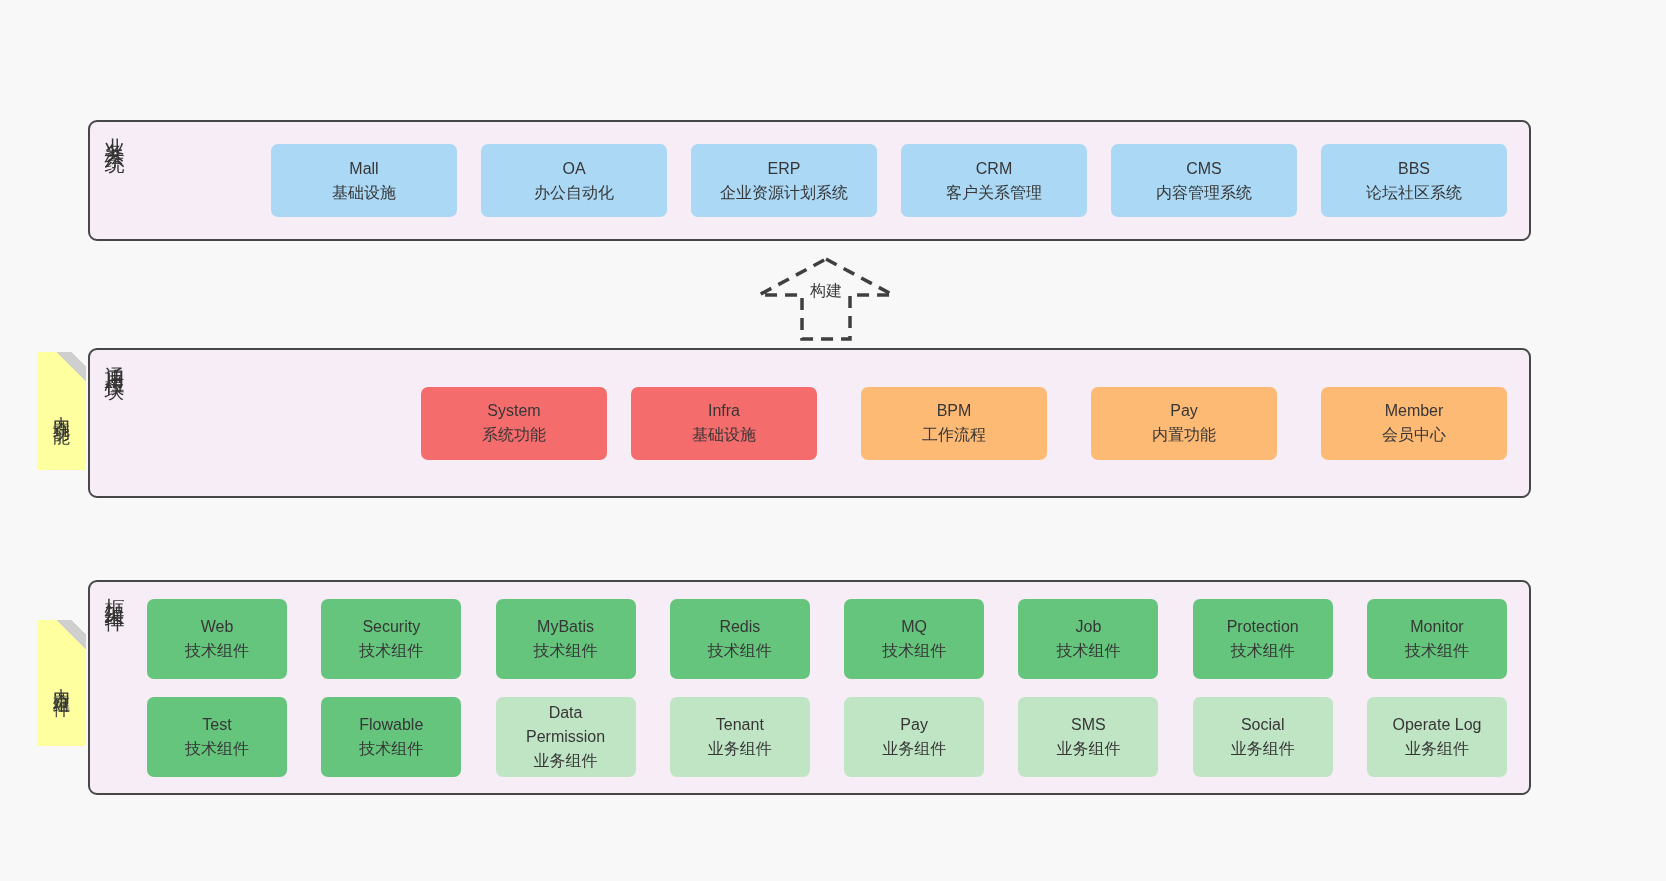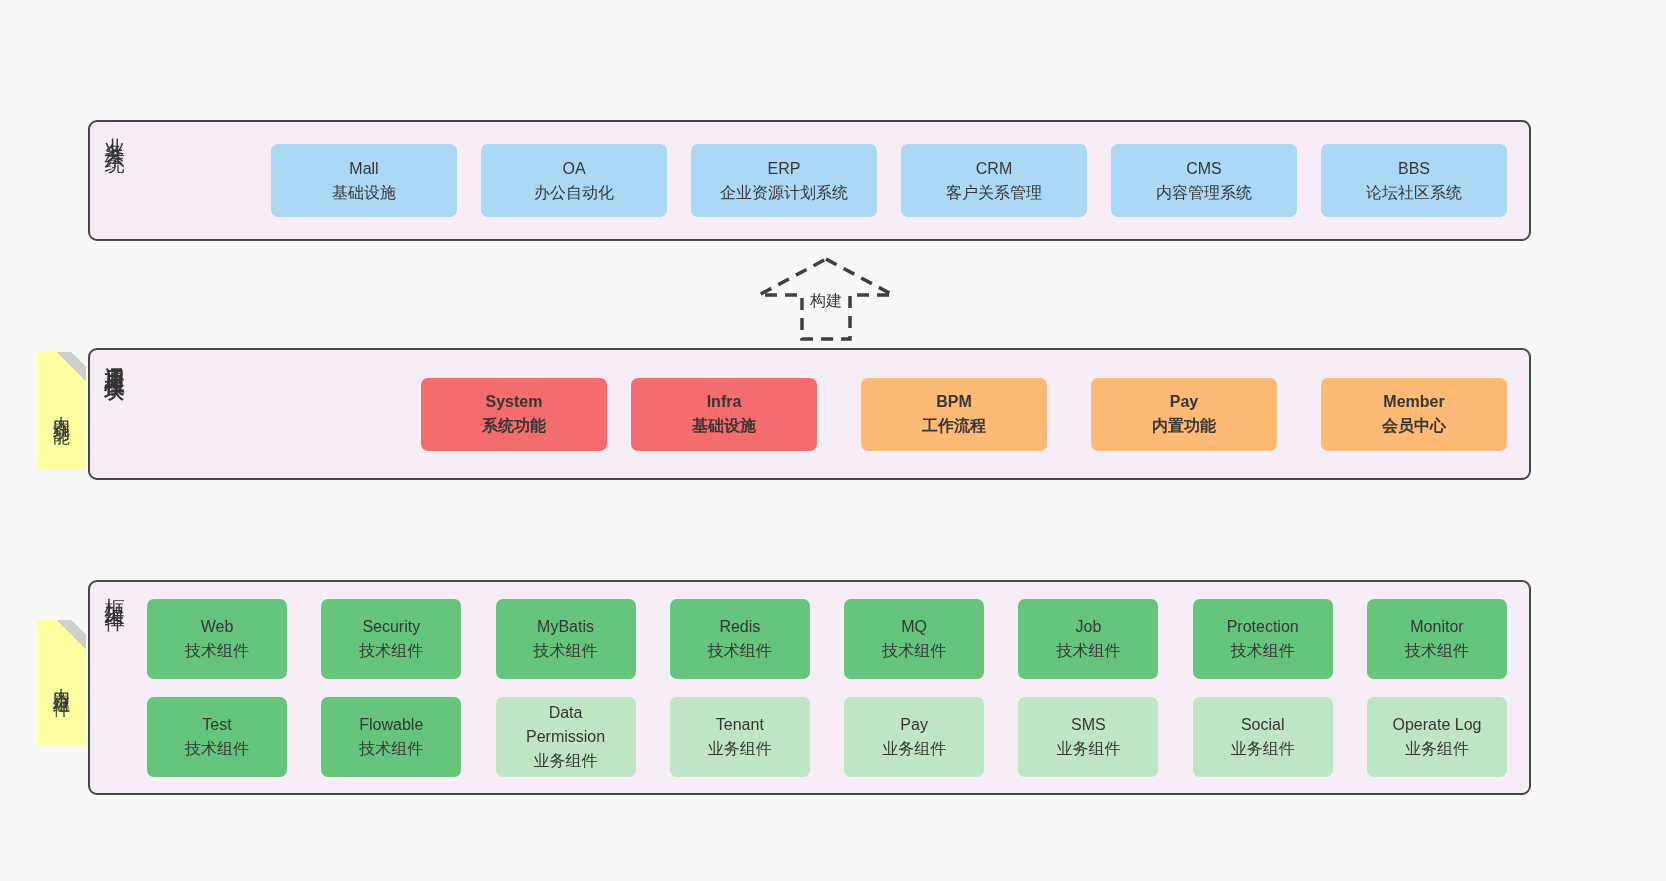--- a/index.html
+++ b/index.html
@@ -84,21 +84,21 @@
     letter-spacing:4px;
     color:#333;
   }
   .arrow{
     position:absolute;
     width:140px;height:86px;
   }
   .arrow svg{display:block;}
   .arrow-label{
     position:absolute;
-    left:50%;top:34px;
+    left:50%;top:24px;
     transform:translateX(-50%);
     background:#f8f8f8;
     padding:1px 3px;
     font-size:16px;
     color:#3a3a3a;
     white-space:nowrap;
   }
 </style>
 </head>
 <body>
@@ -138,21 +138,21 @@
   <div class="arrow" style="left:756px;top:256px;">
     <svg width="140" height="86" viewBox="0 0 140 86">
       <path d="M70 3 L137 39 L94 39 L94 83 L46 83 L46 39 L3 39 Z" fill="none" stroke="#3f3f3f" stroke-width="3.5" stroke-dasharray="12 8" stroke-linejoin="miter"></path>
     </svg>
     <div class="arrow-label">构建</div>
   </div>
 
   <div class="sticky" style="top:352px;height:118px;">
     <span>内置功能</span>
   </div>
-  <div class="panel" style="top:348px;height:132px;font-weight:bold;">
+  <div class="panel" style="top:348px;height:150px;">
     <div class="panel-label">通用模块</div>
     <div class="boxes">
       <div class="box box-lg red">
         <div>System</div>
         <div>系统功能</div>
       </div>
       <div class="box box-lg red">
         <div>Infra</div>
         <div>基础设施</div>
       </div>

